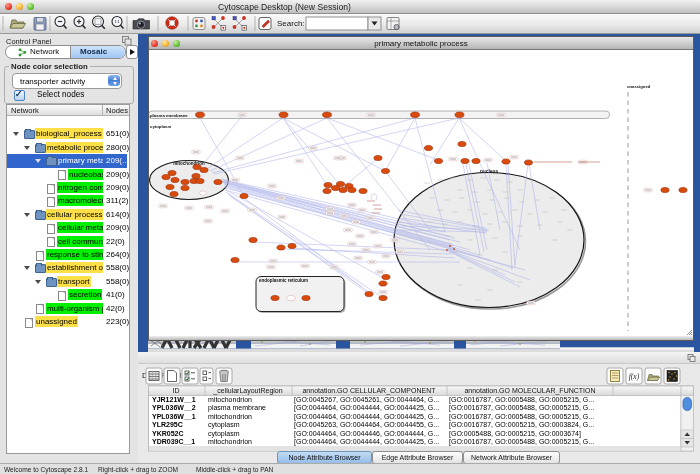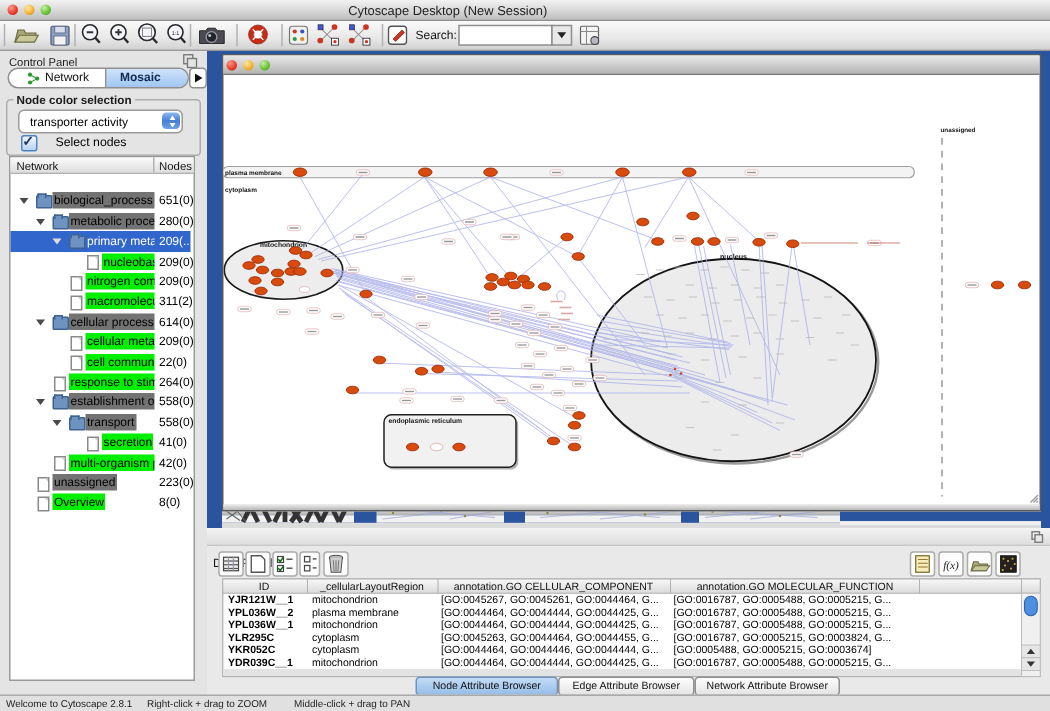--- a/index.html
+++ b/index.html
@@ -2,21 +2,21 @@
 <html><head><meta charset="utf-8">
 <style>
   html,body{margin:0;padding:0;}
   body{width:700px;height:474px;position:relative;overflow:hidden;
        font-family:"Liberation Sans",sans-serif;background:#e6e6e6;}
   .abs{position:absolute;}
   .titlebar{left:0;top:0;width:700px;height:13px;
     background:linear-gradient(#f2f2f2,#d8d8d8 55%,#bfbfbf);
     border-bottom:1px solid #8f8f8f;}
   .tl{border-radius:50%;width:7px;height:7px;top:3px;}
-  .title{width:569px;text-align:center;top:1.5px;font-size:8.6px;color:#222;margin-left:14px;}
+  .title{width:569px;text-align:center;top:1.5px;font-size:8.6px;color:#222;}
   .toolbar{left:0;top:14px;width:700px;height:19px;
     background:linear-gradient(#fafafa,#e8e8e8 60%,#d2d2d2);
     border-bottom:1px solid #9a9a9a;}
   
   .cpanel{left:0;top:34px;width:138px;height:429px;background:#e4e4e4;}
   .ptitle{font-size:7.5px;color:#1a1a1a;}
   
   .desktop{left:138px;top:34px;width:562px;height:318px;background:#2b549f;}
   .iwin{left:148px;top:36px;width:544px;height:303px;background:#fff;
         border:1px solid #5a5a5a;border-radius:0;}
@@ -24,21 +24,21 @@
   .iwtitle{left:0;top:0;width:544px;height:12px;
     background:linear-gradient(#e8e8e8,#cfcfcf 50%,#b4b4b4);
     border-bottom:1px solid #777;}
   .itl{border-radius:50%;width:7px;height:7px;top:2.5px;}
   
   .treebox{left:6px;top:104px;width:122px;height:348px;background:#fff;border:1px solid #9a9a9a;}
   .trow{position:absolute;left:0;width:120px;height:13.4px;font-size:8px;line-height:13.4px;white-space:nowrap;}
   .lbl{position:absolute;top:1px;height:11px;line-height:11.5px;padding:0 1px;color:#000;white-space:nowrap;overflow:hidden;}
   .num{position:absolute;left:99px;top:0;color:#000;}
   .gbg{background:#00f000;}
-  .rbg{background:#737373;}
+  .rbg{background:#fde047;}
   
   .folder{position:absolute;top:3px;width:9px;height:7px;background:#6e93c0;border:1px solid #3e6391;border-radius:1px;}
   .folder:before{content:"";position:absolute;left:0;top:-2px;width:4px;height:2px;background:#6e93c0;border:1px solid #3e6391;border-bottom:none;}
   .file{position:absolute;top:2.5px;width:6px;height:8px;background:#fff;border:1px solid #8a8a8a;}
   .file:before{content:"";position:absolute;right:0;top:0;width:0;height:0;border-left:2px solid transparent;border-top:2px solid #c9c9c9;}
   .arrow{position:absolute;top:5px;width:0;height:0;border-left:3.5px solid transparent;border-right:3.5px solid transparent;border-top:4.5px solid #4a4a4a;}
   
   .dpanel{left:138px;top:352px;width:562px;height:111px;background:#e9e9e9;}
   
   .statusbar{left:0;top:463px;width:700px;height:11px;background:#e0e0e0;border-top:1px solid #aaa;
@@ -256,25 +256,20 @@
     </div>
   <div class="trow" style="top:196.6px;">
       <i class="file" style="left:29px;"></i>
       <span class="lbl gbg" style="left:39px;width:55px;">multi-organism pro</span>
       <span class="num">42(0)</span>
     </div>
   <div class="trow" style="top:210px;">
       <i class="file" style="left:18px;"></i>
       <span class="lbl rbg" style="left:28px;">unassigned</span>
       <span class="num">223(0)</span>
-    </div>
-  <div class="trow" style="top:223.4px;">
-      <i class="file" style="left:18px;"></i>
-      <span class="lbl gbg" style="left:28px;">Overview</span>
-      <span class="num">8(0)</span>
     </div>
 </div>
 
 <div class="abs desktop"></div>
 <svg class="abs" style="left:138px;top:336px;" width="562" height="16" viewBox="138 336 562 16">
   <linearGradient id="wg" x1="0" y1="0" x2="0" y2="1">
     <stop offset="0" stop-color="#ffffff"></stop>
       <stop offset="0.55" stop-color="#d8d8d8"></stop>
       <stop offset="1" stop-color="#adadad"></stop>
   </linearGradient>
@@ -328,20 +323,21 @@
   <rect x="454" y="338" width="12" height="10.5" fill="#2b549f"></rect>
   <rect x="560" y="339" width="134" height="8.5" fill="#2b549f"></rect>
   <rect x="560" y="347.5" width="134" height="2.5" fill="#f0f0f0"></rect>
   <rect x="336" y="338" width="14" height="10.5" fill="#2b549f"></rect>
 </svg>
 <div class="abs iwin">
   <div class="iwtitle abs"></div>
   <div class="abs itl" style="left:1.5px;background:radial-gradient(circle at 35% 30%,#ff9a8a,#e8392a 60%,#b01a10);"></div>
   <div class="abs itl" style="left:12.5px;background:radial-gradient(circle at 35% 30%,#ffe9a8,#f5b02e 60%,#c77f13);"></div>
   <div class="abs itl" style="left:23.5px;background:radial-gradient(circle at 35% 30%,#c8f0a0,#63c132 60%,#3d8f17);"></div>
+  <div class="abs" style="left:0;top:1.5px;width:544px;text-align:center;font-size:8px;color:#111;">primary metabolic process</div>
   <svg class="abs" style="left:0;top:12px;" width="544" height="287" viewBox="149 49 544 287">
    <defs>
     <g id="ml">
           <rect x="-4.5" y="-1.8" width="9" height="3.6" rx="1.8" fill="#fff" stroke="#dcaaaa" stroke-width="0.45"></rect>
           <line x1="-3" y1="0" x2="3" y2="0" stroke="#999" stroke-width="0.9"></line>
         </g>
     <g id="mg">
           <line x1="-4" y1="0" x2="4" y2="0" stroke="#d8a8a8" stroke-width="1.1"></line>
         </g>
     <g id="mt" opacity="0.75">

